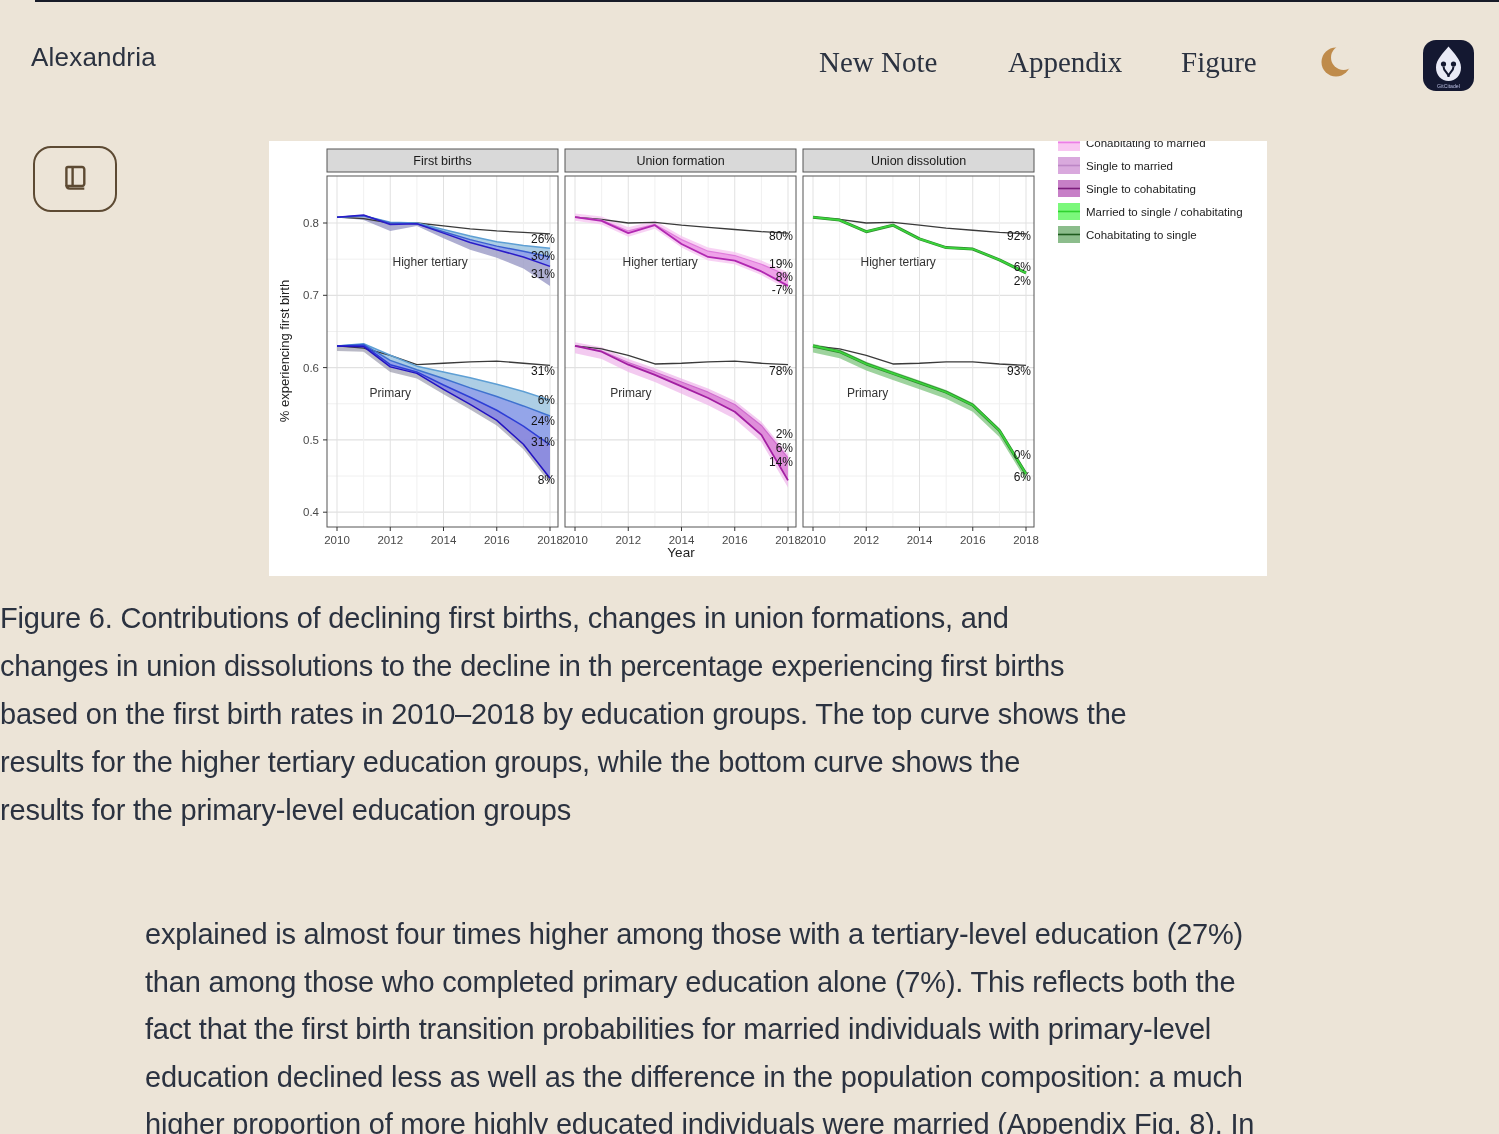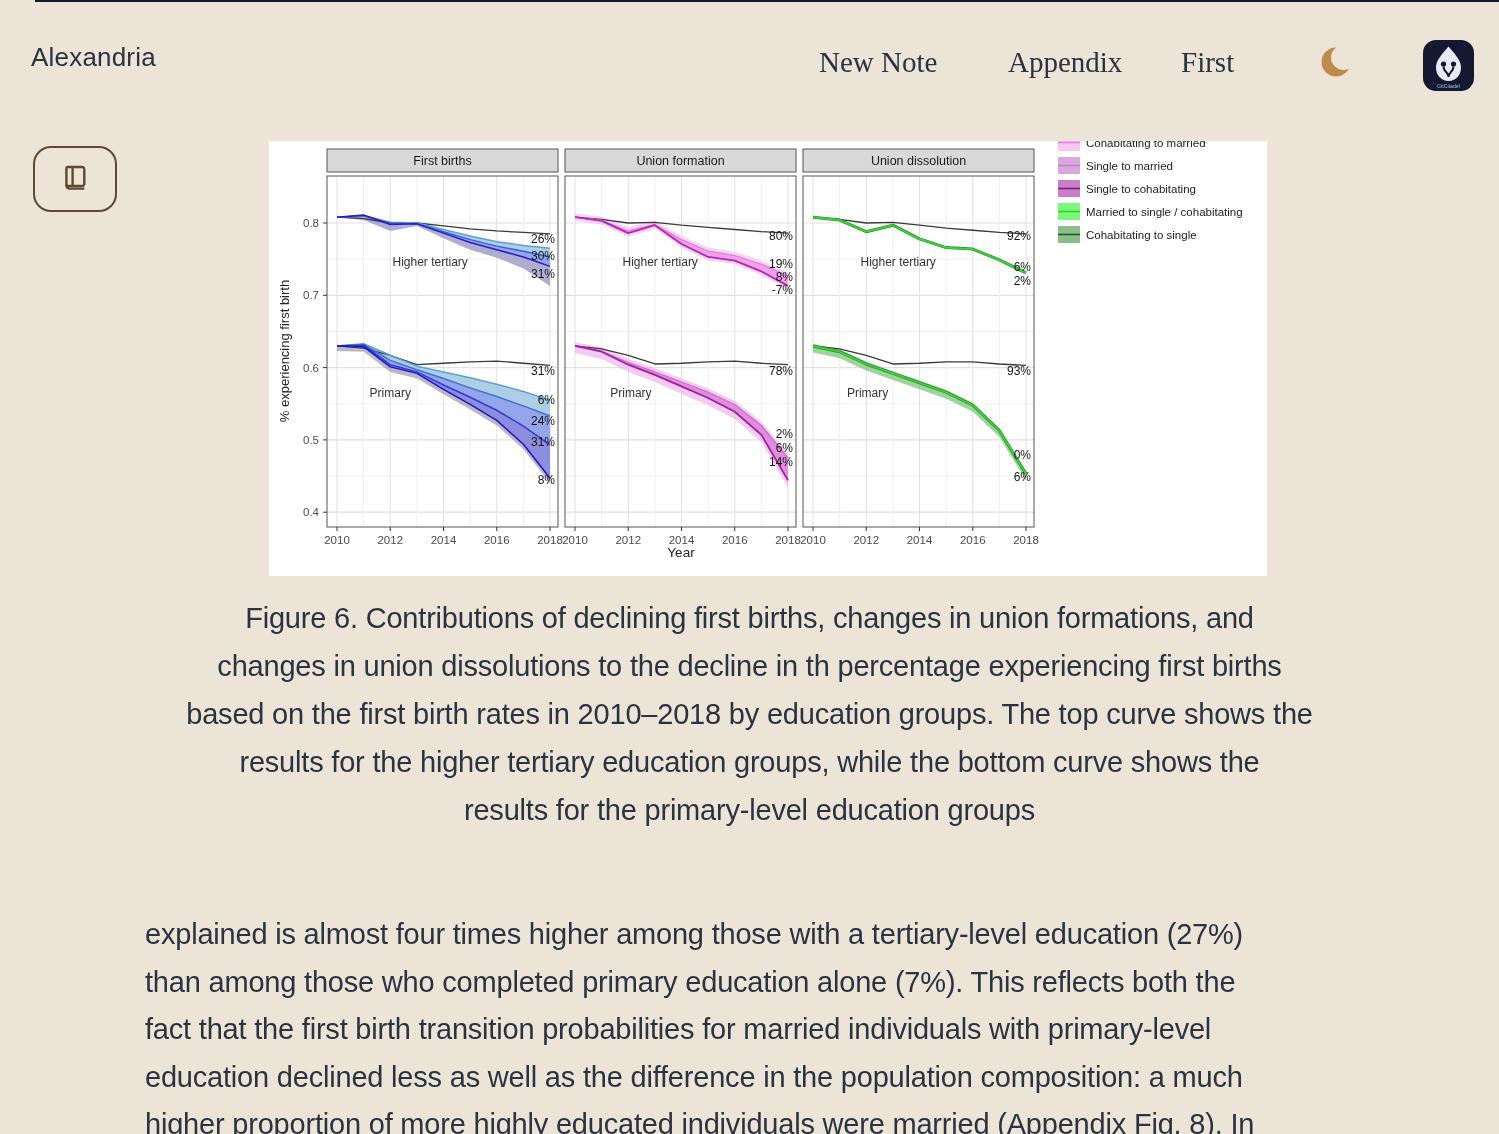--- a/index.html
+++ b/index.html
@@ -14,35 +14,35 @@
   .navlink{position:absolute;top:46px;font-size:29px;color:#2b3240;text-decoration:none;cursor:pointer;background:none;border:none;font-family:Liberation Serif, serif;padding:0}
   #nav-new-note{left:819px}
   #nav-visualize{left:1008px}
   #nav-about{left:1181px}
   .moonbtn{position:absolute;left:1318px;top:40px;width:40px;height:42px;background:none;border:none;cursor:pointer;padding:0}
   .logobtn{position:absolute;left:1423px;top:40px;width:51px;height:51px;padding:0;border:none;background:none;cursor:pointer}
   .bookbtn{position:absolute;left:33px;top:146px;width:84px;height:66px;border:2.5px solid #5d4a33;border-radius:18px;
     background:transparent;display:flex;align-items:center;justify-content:center;cursor:pointer}
   .figure{position:absolute;left:269px;top:141px;width:998px;height:435px;background:#ffffff;overflow:hidden}
   .figure svg text{font-family:"Liberation Sans",sans-serif}
-  .caption{position:absolute;left:0;top:594px;width:100%;text-align:center}
+  .caption{position:absolute;left:0;top:594px;width:100%;text-align:left}
   .caption-inner{display:inline-block;white-space:pre-line;font-size:29px;line-height:48px;letter-spacing:-0.2px;max-width:1300px}
   .article{position:absolute;left:145px;top:882px;width:1256px;font-size:29px;line-height:47.5px;letter-spacing:-0.2px;white-space:pre-line}
 </style>
 </head>
 <body>
 
 <div class="topline"></div>
 
 <div class="brand">Alexandria</div>
 
 <nav>
   <a class="navlink" id="nav-new-note">New Note</a>
   <a class="navlink" id="nav-visualize">Appendix</a>
-  <a class="navlink" id="nav-about">First</a>
+  <a class="navlink" id="nav-about">Figure</a>
 
   <button class="moonbtn" title="">
     <svg width="40" height="42" viewBox="0 0 40 42">
       <circle cx="18" cy="22" r="14.5" fill="#bf8b4b"></circle>
       <circle cx="25.5" cy="17.5" r="12.5" fill="#ece4d7"></circle>
     </svg>
   </button>
 
   <button class="logobtn">
     <svg width="51" height="51" viewBox="0 0 51 51">

